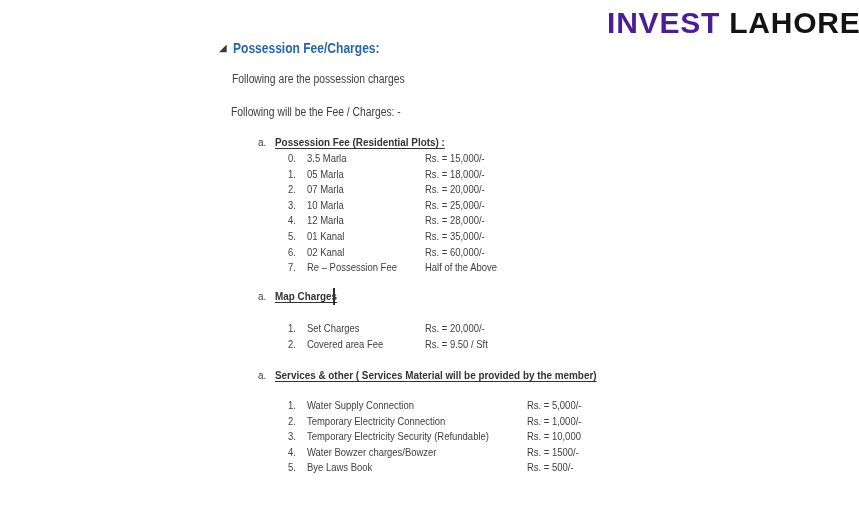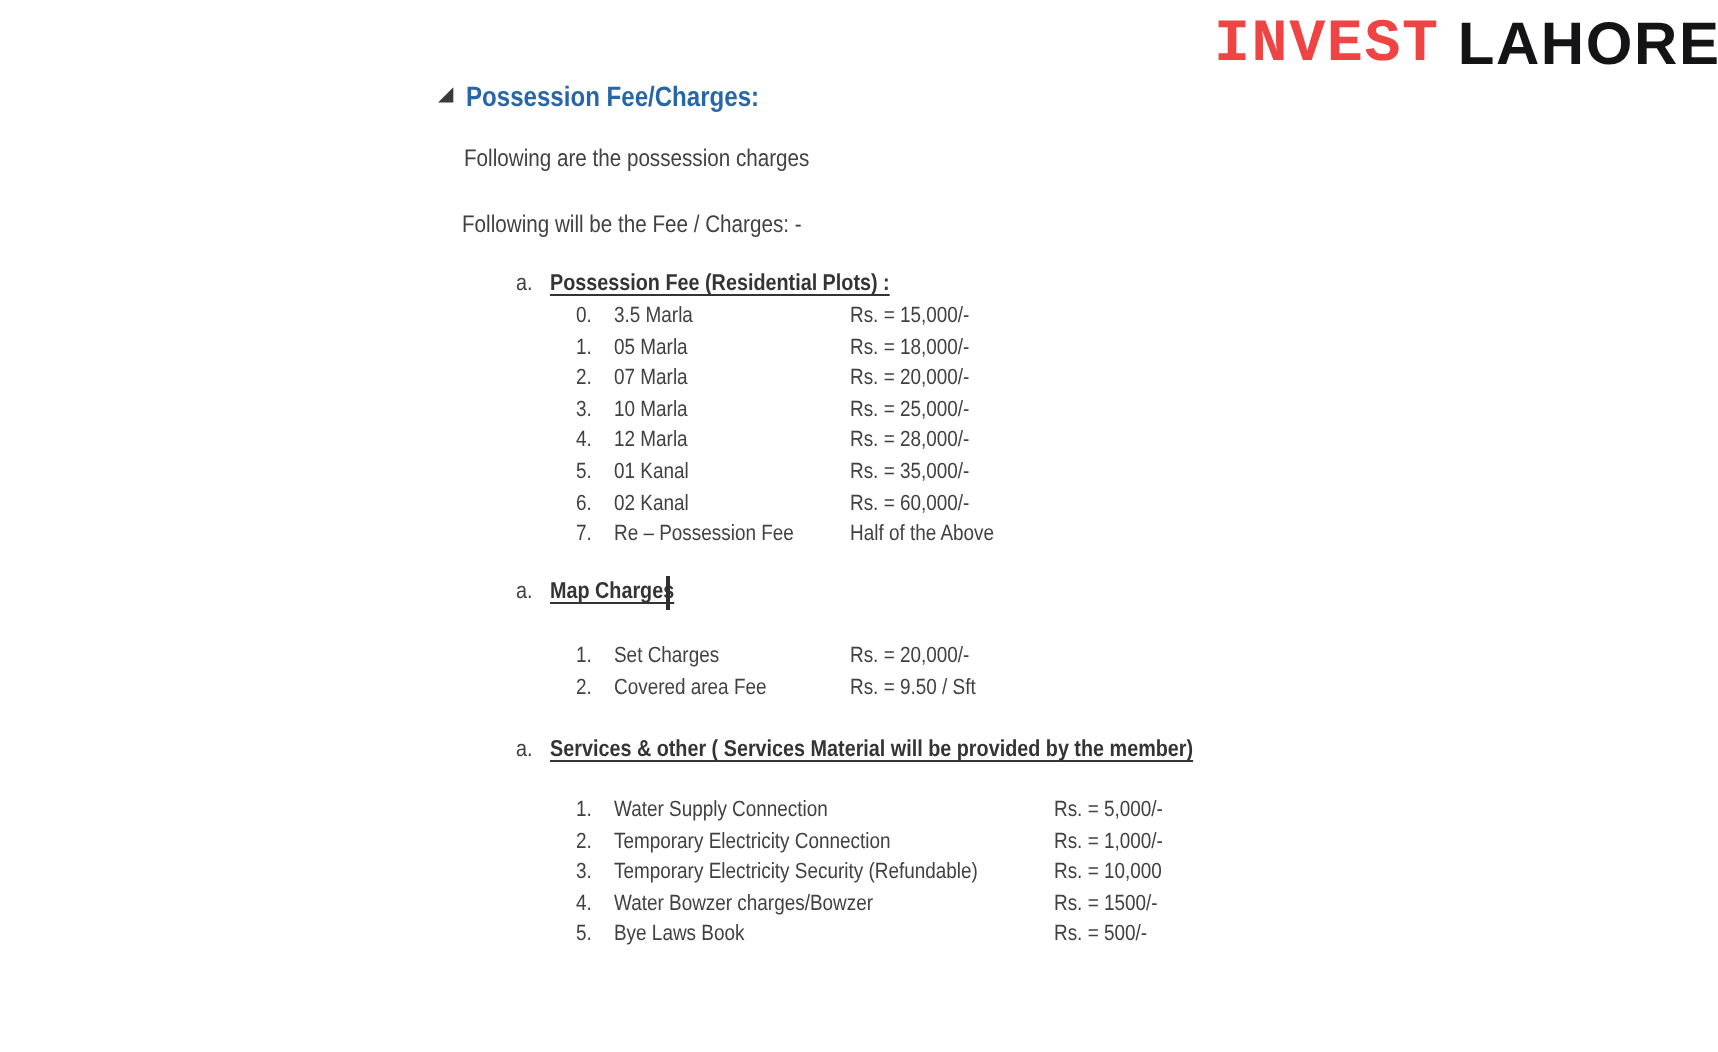--- a/index.html
+++ b/index.html
@@ -5,21 +5,21 @@
   html,body{margin:0;padding:0;background:#ffffff;}
   .page{
     position:relative;width:859px;height:526px;background:#ffffff;overflow:hidden;
     font-family:"Liberation Sans","DejaVu Sans",sans-serif;color:#414141;
   }
   
   .t{display:inline-block;transform:scaleX(0.86);transform-origin:0 0;white-space:nowrap;}
 
   .logo{position:absolute;left:607px;top:6px;display:flex;gap:9px;
         font-size:30px;font-weight:800;letter-spacing:0.8px;line-height:34px;}
-  .logo .invest{color:#ef4444;font-family:Liberation Mono, monospace;}
+  .logo .invest{color:#4c1d95;}
   .logo .lahore{color:#141417;}
 
   .heading{position:absolute;left:219px;top:40px;display:flex;align-items:center;gap:6px;}
   .tri{font-size:10px;color:#3a3a3a;line-height:1;}
   .htext{font-size:14px;font-weight:700;color:#2766a9;}
 
   .intro{position:absolute;font-size:12px;color:#414141;}
 
   .sec{position:absolute;left:258px;height:16px;font-size:11.5px;}
   .sec .mark{position:absolute;left:0;color:#414141;}

